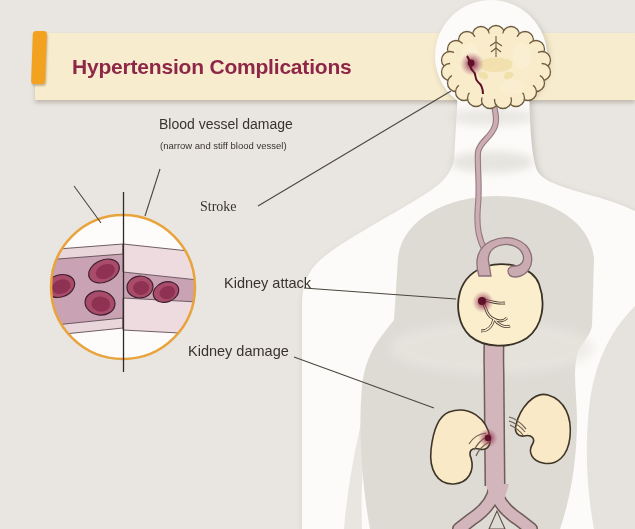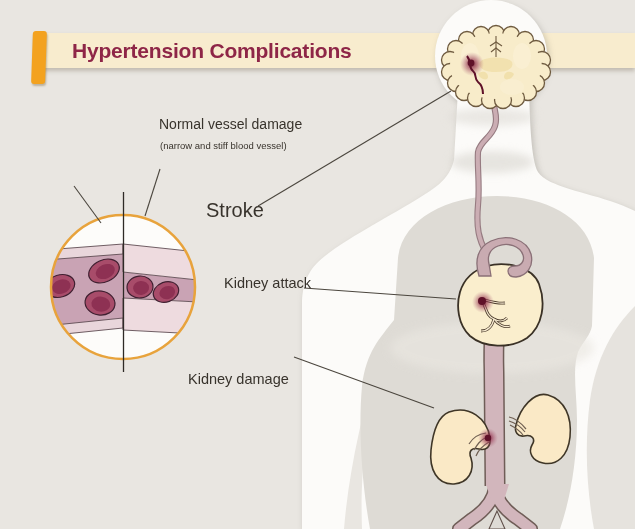--- a/index.html
+++ b/index.html
@@ -3,21 +3,21 @@
 <meta charset="utf-8">
 <style>
   html,body{margin:0;padding:0;}
   body{background:#cfcdc8;font-family:"Liberation Sans",sans-serif;}
   .stage{
     position:relative;width:635px;height:529px;overflow:hidden;
     background:#e9e6e1;
   }
   
   .banner{
-    position:absolute;left:35px;top:33px;width:600px;height:35px;
+    position:absolute;left:35px;top:33px;width:600px;height:67px;
     background:#f8ecce;z-index:1;
     box-shadow:0 3px 4px rgba(120,110,90,.35);
   }
   .banner-accent{
     position:absolute;left:-3px;top:-2px;width:14px;height:53px;
     background:#f3a21f;border-radius:3px;transform:skewX(-2deg);
     box-shadow:1px 2px 2px rgba(120,100,60,.4);
   }
   .banner-title{
     position:absolute;left:37px;top:50%;transform:translateY(-50%);
@@ -27,23 +27,23 @@
   
   .art{position:absolute;left:0;top:0;z-index:2;}
   .body-shadow{filter:drop-shadow(2px 3px 3px rgba(100,95,85,.30));}
   
   .lbl{position:absolute;z-index:3;color:#38332c;white-space:nowrap;}
   .lbl-main{font-size:14px;}
   .lbl-sub{font-size:9.5px;}
   #lbl-bvd{left:159px;top:116px;}
   #lbl-bvd-sub{left:160px;top:140px;text-align:right;}
   #lbl-normal{left:42px;top:159px;}
-  #lbl-stroke{left:206px;top:199px;font-size:20px;}
+  #lbl-stroke{left:200px;top:199px;font-size:14px;font-family:Liberation Serif, serif;}
   #lbl-heart{left:224px;top:275px;font-size:14.5px;}
-  #lbl-kidney{left:188px;top:343px;font-size:14.5px;margin-top:28px;}
+  #lbl-kidney{left:188px;top:343px;font-size:14.5px;}
 </style>
 </head>
 <body>
 
 <div class="stage">
 
   <div class="banner">
     <div class="banner-accent"></div>
     <div class="banner-title">Hypertension Complications</div>
   </div>
@@ -273,18 +273,18 @@
 
     <g stroke="#4b463e" stroke-width="1.1">
       <line x1="74" y1="186" x2="101" y2="223"></line>
       <line x1="160" y1="169" x2="145" y2="216"></line>
       <line x1="258" y1="206" x2="451" y2="91"></line>
       <line x1="304" y1="288" x2="456" y2="299"></line>
       <line x1="294" y1="357" x2="434" y2="408"></line>
     </g>
   </svg>
 
-  <div id="lbl-bvd" class="lbl lbl-main">Normal vessel damage</div>
+  <div id="lbl-bvd" class="lbl lbl-main">Blood vessel damage</div>
   <div id="lbl-bvd-sub" class="lbl lbl-sub">(narrow and stiff blood vessel)</div>
   <div id="lbl-stroke" class="lbl lbl-main">Stroke</div>
   <div id="lbl-heart" class="lbl lbl-main">Kidney attack</div>
   <div id="lbl-kidney" class="lbl lbl-main">Kidney damage</div>
 </div>
 
 </body></html>

